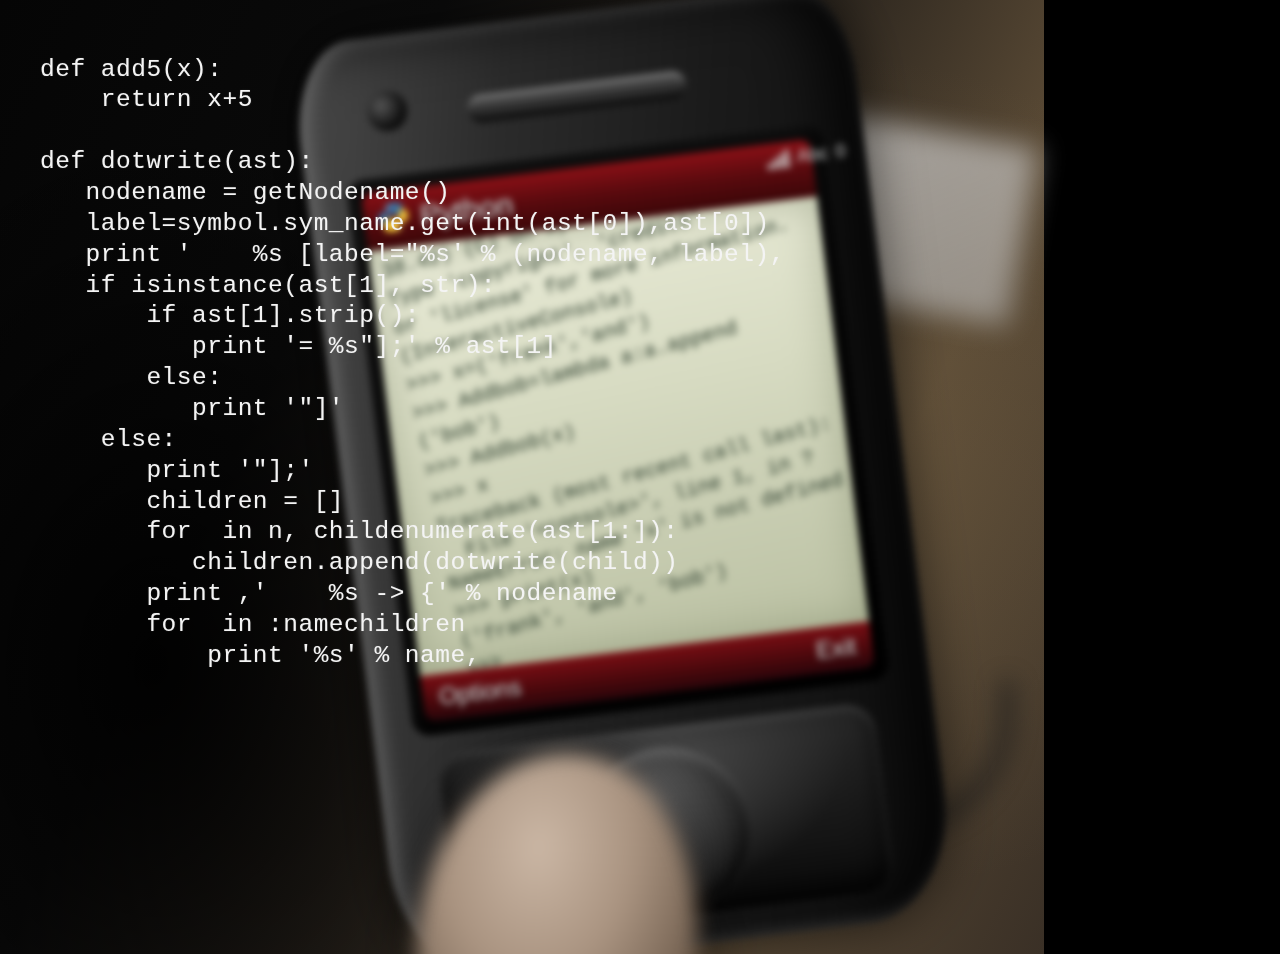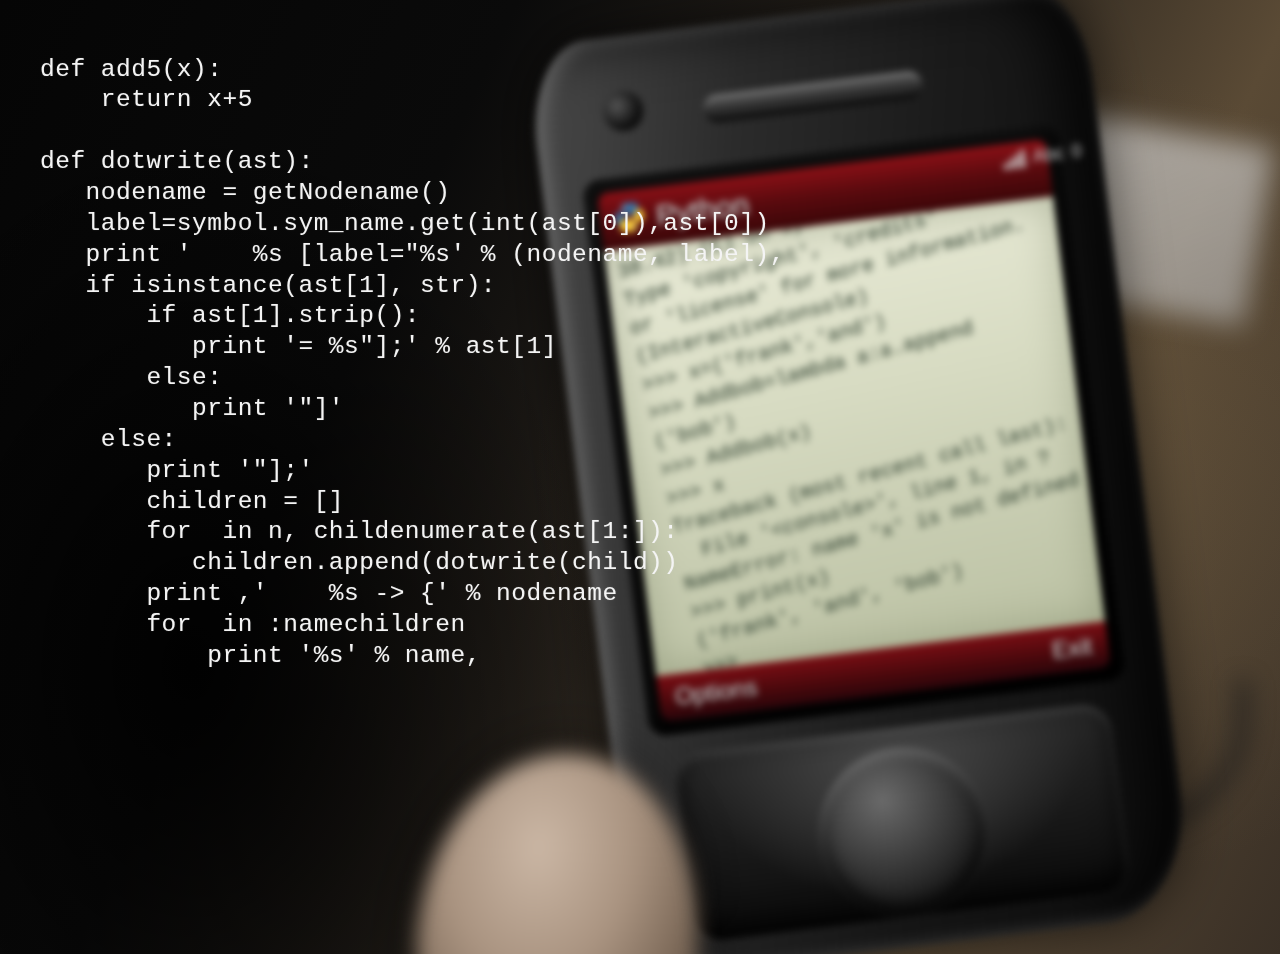--- a/index.html
+++ b/index.html
@@ -6,21 +6,21 @@
     margin: 0;
     padding: 0;
     width: 1280px;
     height: 954px;
     overflow: hidden;
     font-family: "Courier New", Courier, monospace;
     background: #000;
   }
   .scene {
     position: relative;
-    width: 1280px;
+    width: 1044px;
     height: 954px;
     background:
       radial-gradient(ellipse 700px 600px at 80% 50%, rgba(120,100,70,0.35), rgba(30,25,20,0.0) 70%),
       radial-gradient(ellipse 500px 700px at 15% 70%, rgba(0,0,0,0.9), rgba(0,0,0,0.0) 80%),
       linear-gradient(115deg, #050505 0%, #0a0a0a 30%, #2a241d 55%, #5a4a35 75%, #3a3026 100%);
   }
 
   
   .phone {
     position: absolute;

